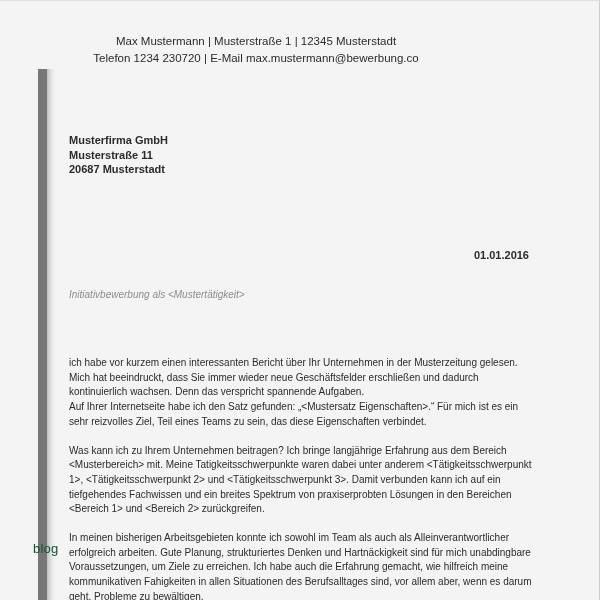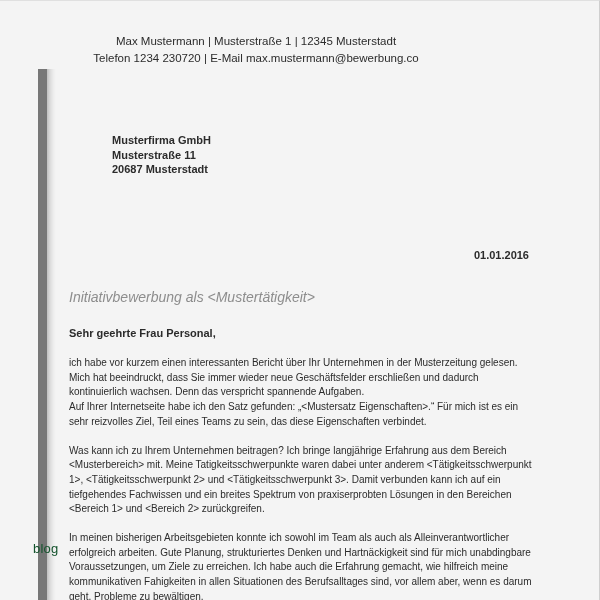--- a/index.html
+++ b/index.html
@@ -87,38 +87,37 @@
     left: 69px;
     top: 132px;
     z-index: 5;
   }
   #recipient-block .rline {
     display: block;
     font-size: 11px;
     line-height: 14.5px;
     color: #2b2b2b;
     font-weight: bold;
-    margin-left: 43px;
   }
 
   #letter-date {
     position: absolute;
     right: 70px;
     top: 248px;
     font-size: 11px;
     color: #2b2b2b;
     font-weight: bold;
     z-index: 5;
   }
 
   #subject-line {
     position: absolute;
     left: 69px;
     top: 288px;
-    font-size: 14px;
+    font-size: 10px;
     font-style: italic;
     color: #8d8d8d;
     z-index: 5;
   }
 
   #salutation {
     position: absolute;
     left: 69px;
     top: 326px;
     font-size: 11px;
@@ -163,21 +162,20 @@
   <div id="recipient-block">
     <span class="rline">Musterfirma GmbH</span>
     <span class="rline">Musterstraße 11</span>
     <span class="rline">20687 Musterstadt</span>
   </div>
 
   <div id="letter-date">01.01.2016</div>
 
   <div id="subject-line">Initiativbewerbung als &lt;Mustertätigkeit&gt;</div>
 
-  <div id="salutation">Sehr geehrte Frau Personal,</div>
 
   <div id="body-text">
     <p class="para">ich habe vor kurzem einen interessanten Bericht über Ihr Unternehmen in der Musterzeitung gelesen. Mich hat beeindruckt, dass Sie immer wieder neue Geschäftsfelder erschließen und dadurch kontinuierlich wachsen. Denn das verspricht spannende Aufgaben.
 Auf Ihrer Internetseite habe ich den Satz gefunden: „&lt;Mustersatz Eigenschaften&gt;.“ Für mich ist es ein sehr reizvolles Ziel, Teil eines Teams zu sein, das diese Eigenschaften verbindet.</p>
     <p class="para">Was kann ich zu Ihrem Unternehmen beitragen? Ich bringe langjährige Erfahrung aus dem Bereich &lt;Musterbereich&gt; mit. Meine Tatigkeitsschwerpunkte waren dabei unter anderem &lt;Tätigkeitsschwerpunkt 1&gt;, &lt;Tätigkeitsschwerpunkt 2&gt; und &lt;Tätigkeitsschwerpunkt 3&gt;. Damit verbunden kann ich auf ein tiefgehendes Fachwissen und ein breites Spektrum von praxiserprobten Lösungen in den Bereichen &lt;Bereich 1&gt; und &lt;Bereich 2&gt; zurückgreifen.</p>
     <p class="para">In meinen bisherigen Arbeitsgebieten konnte ich sowohl im Team als auch als Alleinverantwortlicher erfolgreich arbeiten. Gute Planung, strukturiertes Denken und Hartnäckigkeit sind für mich unabdingbare Voraussetzungen, um Ziele zu erreichen. Ich habe auch die Erfahrung gemacht, wie hilfreich meine kommunikativen Fahigkeiten in allen Situationen des Berufsalltages sind, vor allem aber, wenn es darum geht, Probleme zu bewältigen.</p>
   </div>
 
 </div>
 

